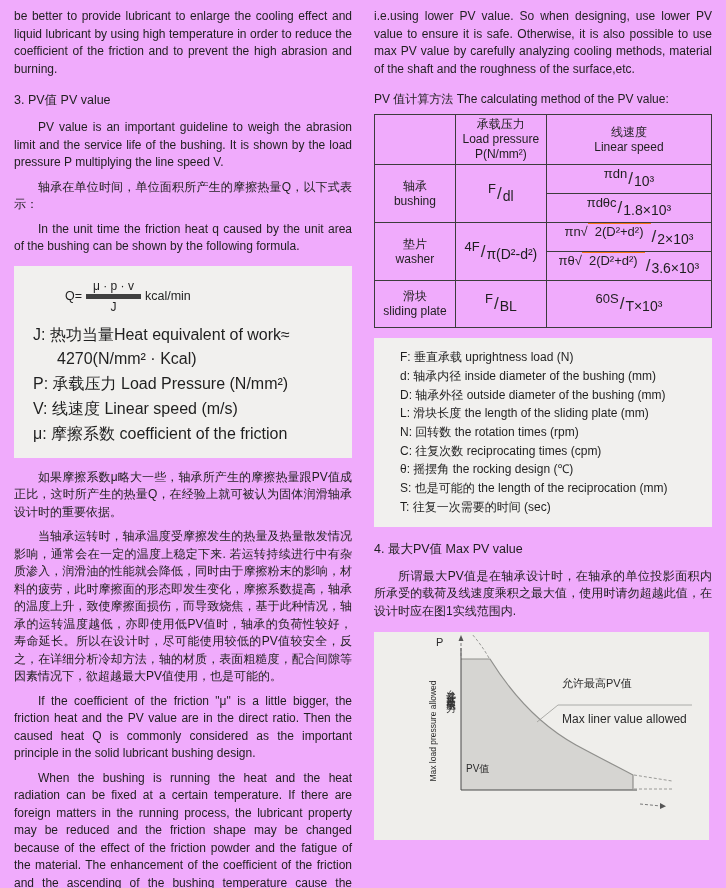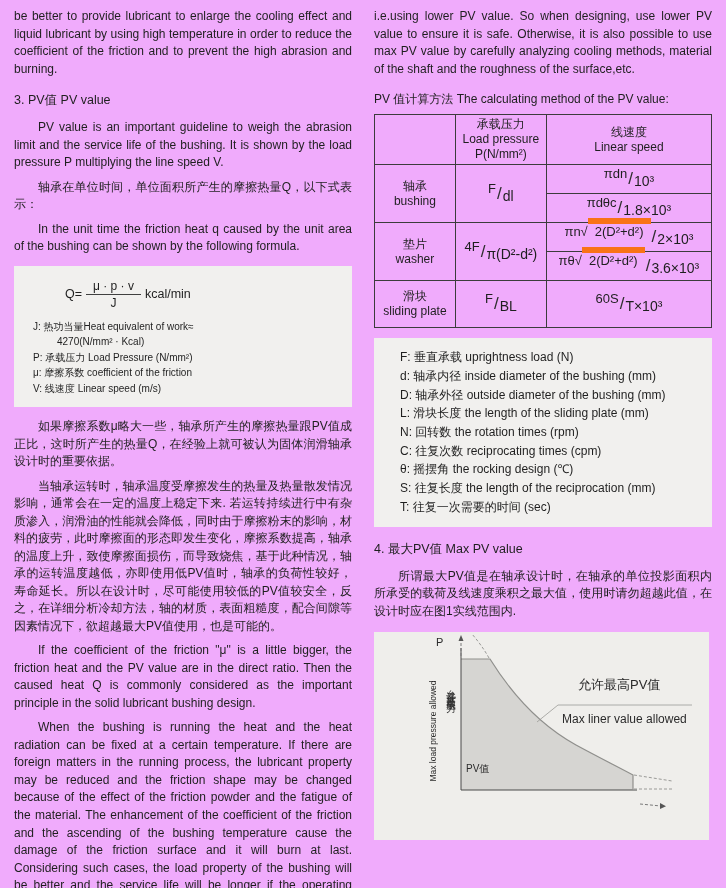--- a/index.html
+++ b/index.html
@@ -12,50 +12,50 @@
   .col.left  { left:14px; }
   .col.right { left:374px; }
 
   p.body { margin:0 0 7px; font-size:12px; line-height:1.46; text-align:justify; }
   p.ind  { text-indent:2em; }
   h3.heading { font-size:12.5px; font-weight:400; margin:14px 0 10px; }
 
   .graybox { background:#f1f0ee; padding:11px 13px; margin:10px 0 11px; }
   .qline { font-size:12.5px; margin:2px 0 9px 38px; }
   .stack { display:inline-block; text-align:center; vertical-align:middle; margin:0 4px; }
-  .stack .top { display:block; border-bottom:1px solid #404040; padding:0 7px 1px; font-size:12px; }
+  .stack .top { display:block; border-bottom:5px solid #404040; padding:0 7px 1px; font-size:12px; }
   .stack .bot { display:block; font-size:12px; padding-top:1px; }
-  .fline { font-size:10px; line-height:1.55; margin-left:6px; }
+  .fline { font-size:16px; line-height:1.55; margin-left:6px; }
   .fline.cont { margin-left:30px; }
 
   .table-title { margin:13px 0 6px; font-size:12px; }
   table.pv { width:100%; border-collapse:collapse; table-layout:fixed; }
   table.pv th, table.pv td {
     border:1px solid #3c3c3c; text-align:center; vertical-align:middle;
     padding:2px 3px; font-size:12px; font-weight:400; line-height:1.25;
   }
   col.c1 { width:24%; } col.c2 { width:27%; } col.c3 { width:49%; }
   .hdr-line { display:block; font-size:12px; }
   .name-cn { display:block; } .name-en { display:block; }
   .subrow td { height:24px; }
   .dfrac { white-space:nowrap; display:inline-block; }
   .dfrac .num { position:relative; top:-4px; font-size:13px; }
   .dfrac .den { position:relative; top:4px;  font-size:14px; }
   .dfrac .sl  { font-size:17px; vertical-align:-2px; padding:0 1px; color:#2e2e2e; }
-  .rad { border-top:6px solid #f97316; padding:0 7px; }
+  .rad { border-top:1px solid #f97316; padding:0 7px; }
 
   .defs-box { padding:10px 16px; }
   .dline { font-size:12px; line-height:1.56; margin-left:10px; }
   .dline.cont2 { margin-left:26px; }
 
   .figure { position:relative; width:335px; height:208px; background:#efeeeb; margin-top:12px; }
   .figure svg { position:absolute; left:0; top:0; }
   .fig-label { position:absolute; color:#2b2b2b; white-space:nowrap; }
   .fl-p      { left:62px;  top:4px;   font-size:11px; }
-  .fl-acn    { left:204px; top:44px;  font-size:13px; }
+  .fl-acn    { left:188px; top:44px;  font-size:11px; }
   .fl-aen    { left:188px; top:64px;  font-size:12px;margin-top:16px; }
   .fl-pvcn   { left:92px;  top:130px; font-size:10px; }
   .fl-yen    { left:54px; top:156px; width:114px; font-size:8.5px; text-align:center;
                transform:rotate(-90deg); transform-origin:0 0; }
   .fl-ycn    { left:70px; top:50px; height:110px; font-size:9.5px;
                writing-mode:vertical-rl; letter-spacing:2px; }
 </style>
 </head>
 <body>
 
@@ -68,22 +68,22 @@
     <p class="body ind">轴承在单位时间，单位面积所产生的摩擦热量Q，以下式表示：</p>
     <p class="body ind">In the unit time the friction heat q caused by the unit area of the bushing can be shown by the following formula.</p>
 
     <div class="graybox">
       <div class="qline">
         <span>Q=</span><span class="stack"><span class="top">μ · p · v</span><span class="bot">J</span></span><span>kcal/min</span>
       </div>
       <div class="fline">J: 热功当量Heat equivalent of work≈</div>
       <div class="fline cont">4270(N/mm² · Kcal)</div>
       <div class="fline">P: 承载压力 Load Pressure (N/mm²)</div>
+      <div class="fline">V: 线速度 Linear speed (m/s)</div>
       <div class="fline">μ: 摩擦系数 coefficient of the friction</div>
-      <div class="fline">V: 线速度 Linear speed (m/s)</div>
     </div>
 
     <p class="body ind">如果摩擦系数μ略大一些，轴承所产生的摩擦热量跟PV值成正比，这时所产生的热量Q，在经验上就可被认为固体润滑轴承设计时的重要依据。</p>
     <p class="body ind">当轴承运转时，轴承温度受摩擦发生的热量及热量散发情况影响，通常会在一定的温度上稳定下来. 若运转持续进行中有杂质渗入，润滑油的性能就会降低，同时由于摩擦粉末的影响，材料的疲劳，此时摩擦面的形态即发生变化，摩擦系数提高，轴承的温度上升，致使摩擦面损伤，而导致烧焦，基于此种情况，轴承的运转温度越低，亦即使用低PV值时，轴承的负荷性较好，寿命延长。所以在设计时，尽可能使用较低的PV值较安全，反之，在详细分析冷却方法，轴的材质，表面粗糙度，配合间隙等因素情况下，欲超越最大PV值使用，也是可能的。</p>
     <p class="body ind">If the coefficient of the friction "μ" is a little bigger, the friction heat and the PV value are in the direct ratio. Then the caused heat Q is commonly considered as the important principle in the solid lubricant bushing design.</p>
     <p class="body ind">When the bushing is running the heat and the heat radiation can be fixed at a certain temperature. If there are foreign matters in the running process, the lubricant property may be reduced and the friction shape may be changed because of the effect of the friction powder and the fatigue of the material. The enhancement of the coefficient of the friction and the ascending of the bushing temperature cause the damage of the friction surface and it will burn at last. Considering such cases, the load property of the bushing will be better and the service life will be longer if the operating temperature of the bushing is lower</p>
   </div>
 
   <div class="col right">
     <p class="body">i.e.using lower PV value. So when designing, use lower PV value to ensure it is safe. Otherwise, it is also possible to use max PV value by carefully analyzing cooling methods, material of the shaft and the roughness of the surface,etc.</p>
@@ -158,21 +158,21 @@
       </table>
 
     <div class="graybox defs-box">
       <div class="dline">F: 垂直承载 uprightness load (N)</div>
       <div class="dline">d: 轴承内径 inside diameter of the bushing (mm)</div>
       <div class="dline">D: 轴承外径 outside diameter of the bushing (mm)</div>
       <div class="dline">L: 滑块长度 the length of the sliding plate (mm)</div>
       <div class="dline">N: 回转数 the rotation times (rpm)</div>
       <div class="dline">C: 往复次数 reciprocating times (cpm)</div>
       <div class="dline">θ: 摇摆角 the rocking design (℃)</div>
-      <div class="dline">S: 往复长度 the length of the reciprocation (mm)</div>
+      <div class="dline">S: 也是可能的 the length of the reciprocation (mm)</div>
       <div class="dline">T: 往复一次需要的时间 (sec)</div>
     </div>
 
     <h3 class="heading">4. 最大PV值 Max PV value</h3>
     <p class="body ind">所谓最大PV值是在轴承设计时，在轴承的单位投影面积内所承受的载荷及线速度乘积之最大值，使用时请勿超越此值，在设计时应在图1实线范围内.</p>
 
     <div class="figure">
       <svg width="335" height="208" viewBox="0 0 335 208">
 
         <path d="M 87 158 L 87 27 L 116 27 C 134 56 162 91 202 113 C 226 126 246 136 259 143 L 259 158 Z" fill="#d6d5d2" stroke="none"></path>

